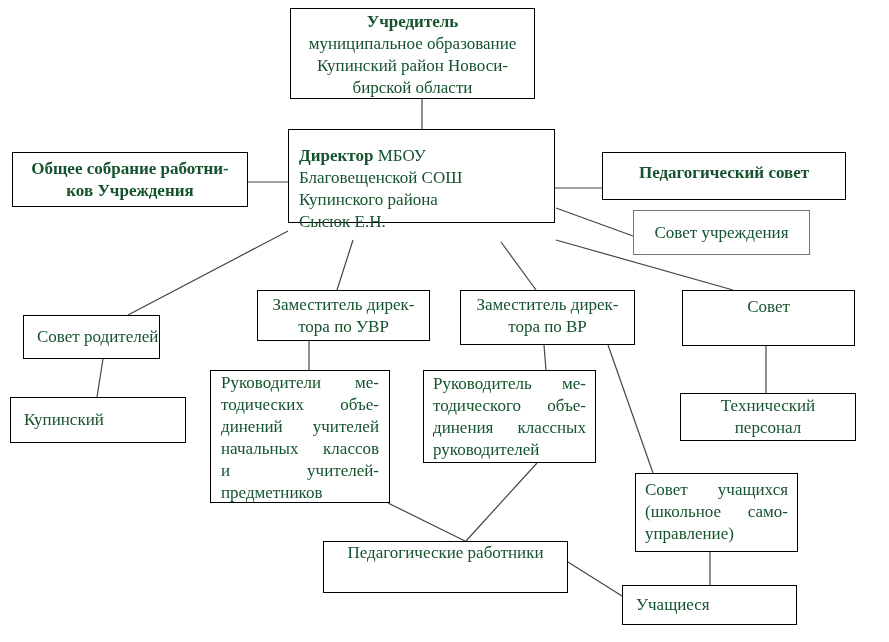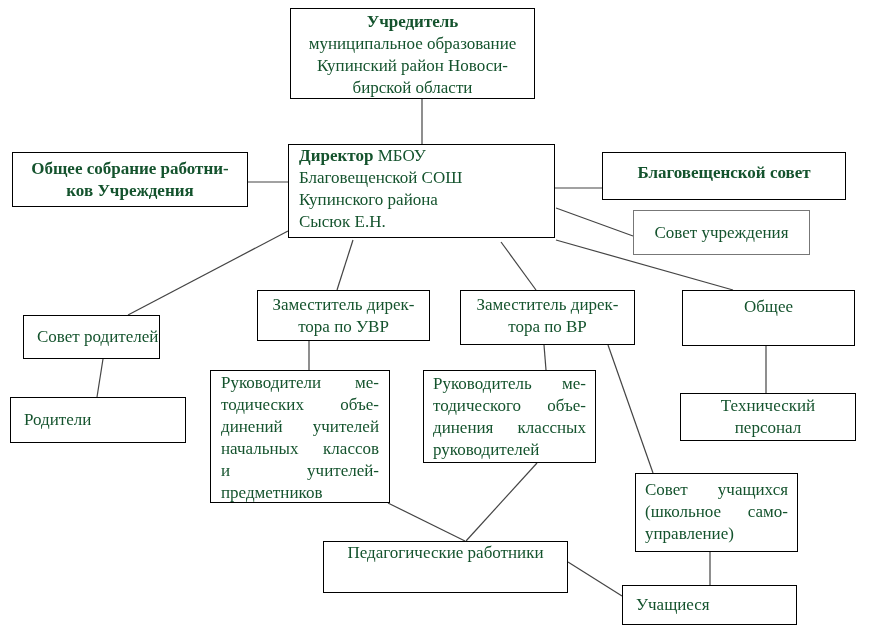--- a/index.html
+++ b/index.html
@@ -31,21 +31,21 @@
   .center { text-align: center; }
   .justify {
     text-align: justify;
     text-align-last: justify;
     -moz-text-align-last: justify;
   }
   .vcenter { display: flex; align-items: center; }
 
   .b-founder        { left: 290px; top: 8px;   width: 245px; height: 91px;  padding-top: 2px; }
   .b-general        { left: 12px;  top: 152px; width: 236px; height: 55px;  padding: 5px 4px 0 4px; }
-  .b-director       { left: 288px; top: 144px; width: 267px; height: 94px;  padding: 0 8px 0 10px; }
+  .b-director       { left: 288px; top: 129px; width: 267px; height: 94px;  padding: 15px 8px 0 10px; }
   .b-pedcouncil     { left: 602px; top: 152px; width: 244px; height: 48px;  padding-top: 9px; }
   .b-council-inst   { left: 633px; top: 210px; width: 177px; height: 45px;  border-color: #777777; justify-content: center; }
   .b-parents-council{ left: 23px;  top: 315px; width: 137px; height: 44px;  padding-left: 13px; }
   .b-uvr            { left: 257px; top: 290px; width: 173px; height: 51px;  padding-top: 3px; }
   .b-vr             { left: 460px; top: 290px; width: 175px; height: 55px;  padding-top: 3px; }
   .b-zavkhoz        { left: 682px; top: 290px; width: 173px; height: 56px;  padding-top: 5px; }
   .b-parents        { left: 10px;  top: 397px; width: 176px; height: 46px;  padding-left: 13px; }
   .b-mo-leaders     { left: 210px; top: 370px; width: 180px; height: 133px; padding: 1px 10px; }
   .b-mo-class       { left: 423px; top: 370px; width: 173px; height: 93px;  padding: 2px 9px; }
   .b-tech           { left: 680px; top: 393px; width: 176px; height: 48px;  padding-top: 1px; }
@@ -91,21 +91,21 @@
   </div>
 
   <div class="box b-director">
     <div><span class="bold">Директор</span><span class="pre"> МБОУ</span></div>
     <div class="pre">Благовещенской СОШ
 Купинского района
 Сысюк Е.Н.</div>
   </div>
 
   <div class="box center bold b-pedcouncil">
-    <span>Благовещенской совет</span>
+    <span>Педагогический совет</span>
   </div>
 
   <div class="box center vcenter b-council-inst">
     <span>Совет учреждения</span>
   </div>
 
   <div class="box vcenter b-parents-council">
     <span>Совет родителей</span>
   </div>
 
@@ -113,25 +113,25 @@
     <span class="pre">Заместитель дирек-
 тора по УВР</span>
   </div>
 
   <div class="box center b-vr">
     <span class="pre">Заместитель дирек-
 тора по ВР</span>
   </div>
 
   <div class="box center b-zavkhoz">
-    <span>Общее</span>
+    <span>Совет</span>
   </div>
 
   <div class="box vcenter b-parents">
-    <span>Родители</span>
+    <span>Купинский</span>
   </div>
 
   <div class="box justify b-mo-leaders">
     <span class="pre">Руководители ме-
 тодических объе-
 динений учителей
 начальных классов
 и учителей-
 предметников</span>
   </div>

